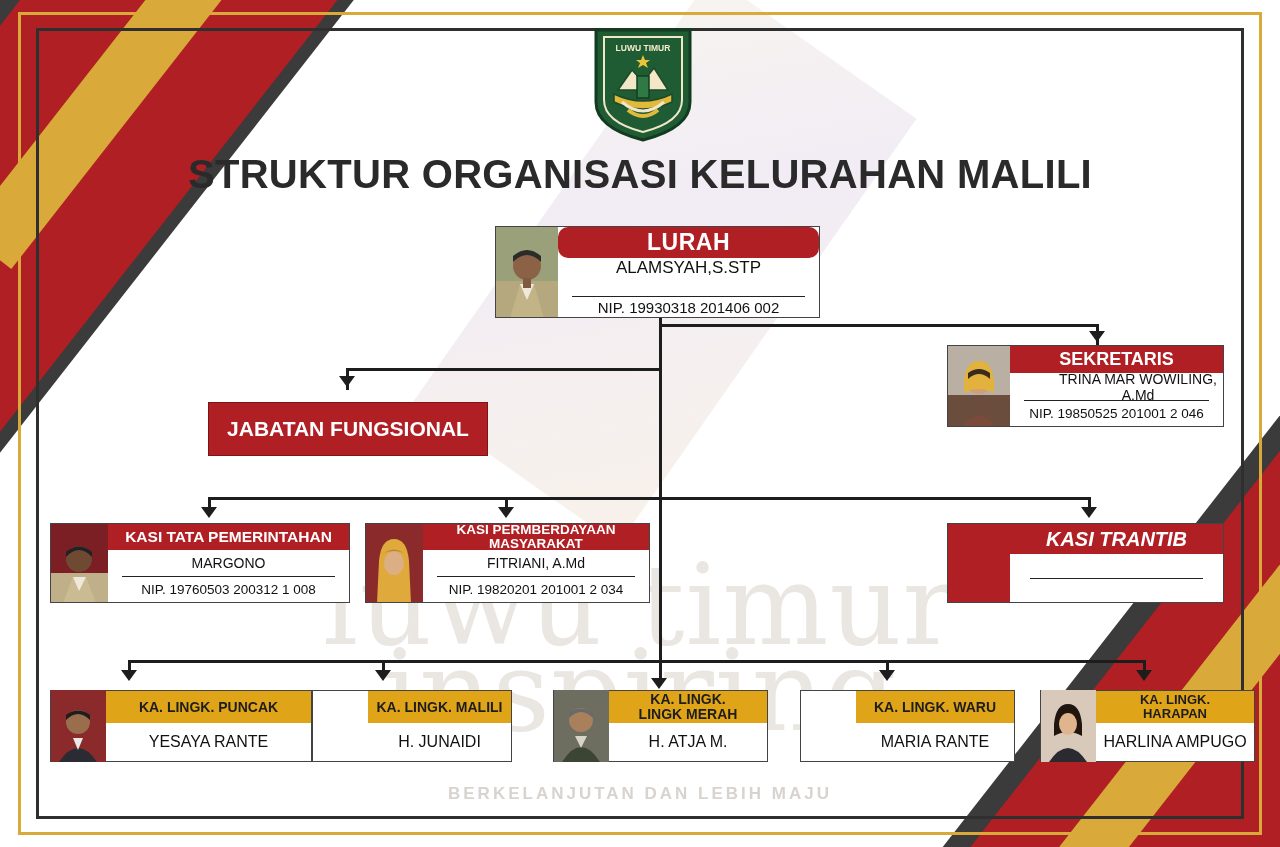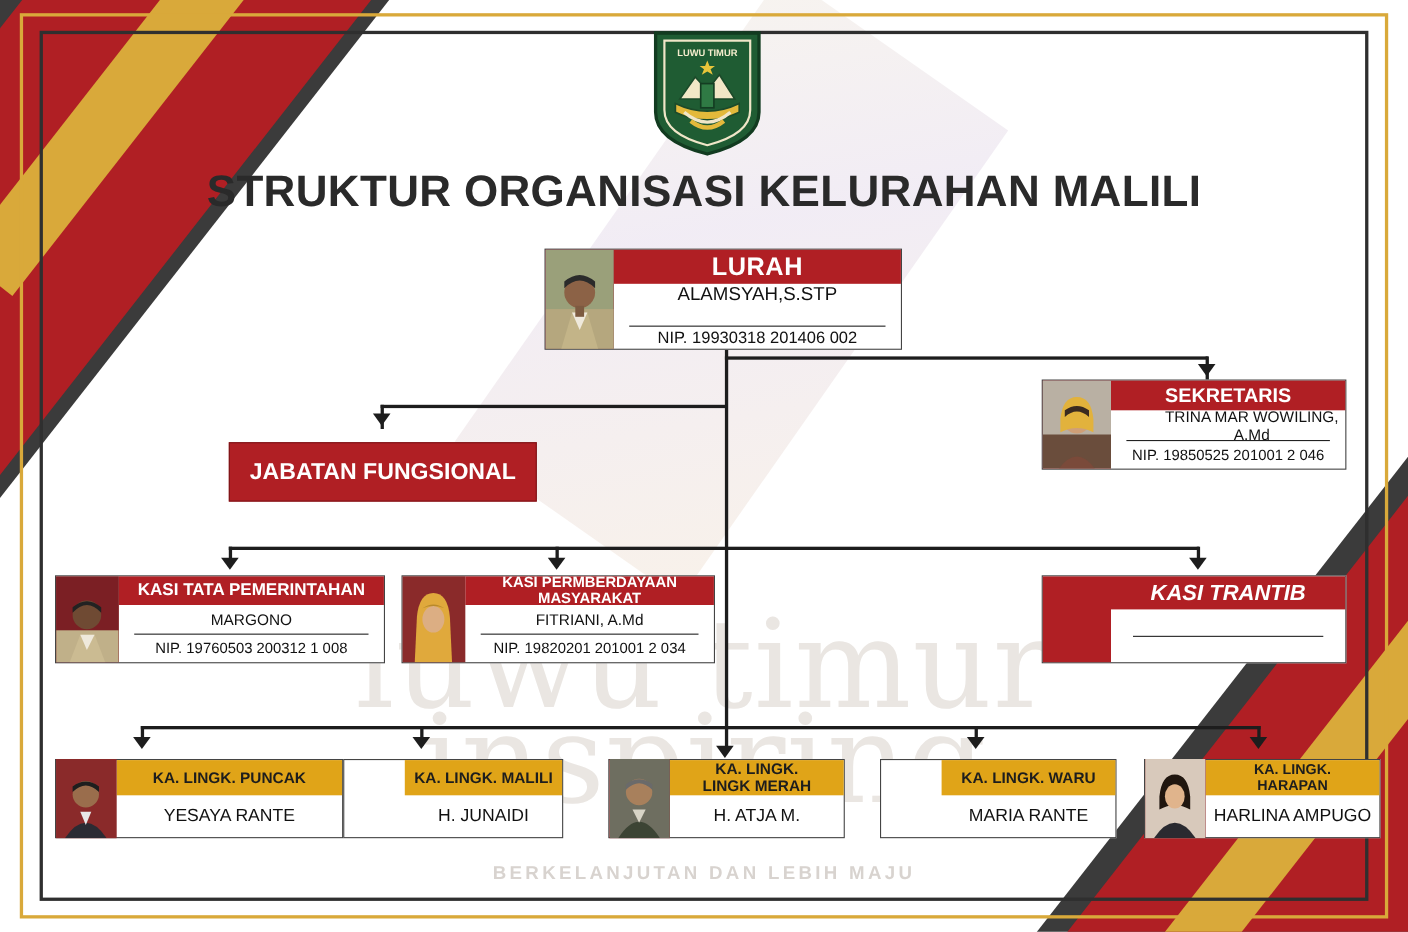--- a/index.html
+++ b/index.html
@@ -94,21 +94,21 @@
   }
   .nm { text-align:center; color:#111; display:flex; align-items:center; justify-content:center; }
   .nip {
     text-align:center; color:#111; display:flex; align-items:center; justify-content:center;
     border-top:1px solid #222; margin:0 14px;
   }
 
   
   #lurah { left:495px; top:226px; width:325px; height:92px; }
   #lurah .photo { width:62px; }
-  #lurah .hdr { height:42px; font-size:23px; letter-spacing:.5px; }
+  #lurah .hdr { height:42px; font-size:23px; letter-spacing:.5px;border-radius:10px; }
   #lurah .nm { height:30px; font-size:17px; }
   #lurah .nip { height:28px; font-size:15px;margin-top:17px; }
 
   
   #sekretaris { left:947px; top:345px; width:277px; height:82px; }
   #sekretaris .photo { width:62px; }
   #sekretaris .hdr { height:27px; font-size:18px; }
   #sekretaris .nm { height:27px; font-size:14px;padding-left:43px; }
   #sekretaris .nip { height:26px; font-size:13.5px; }
 

